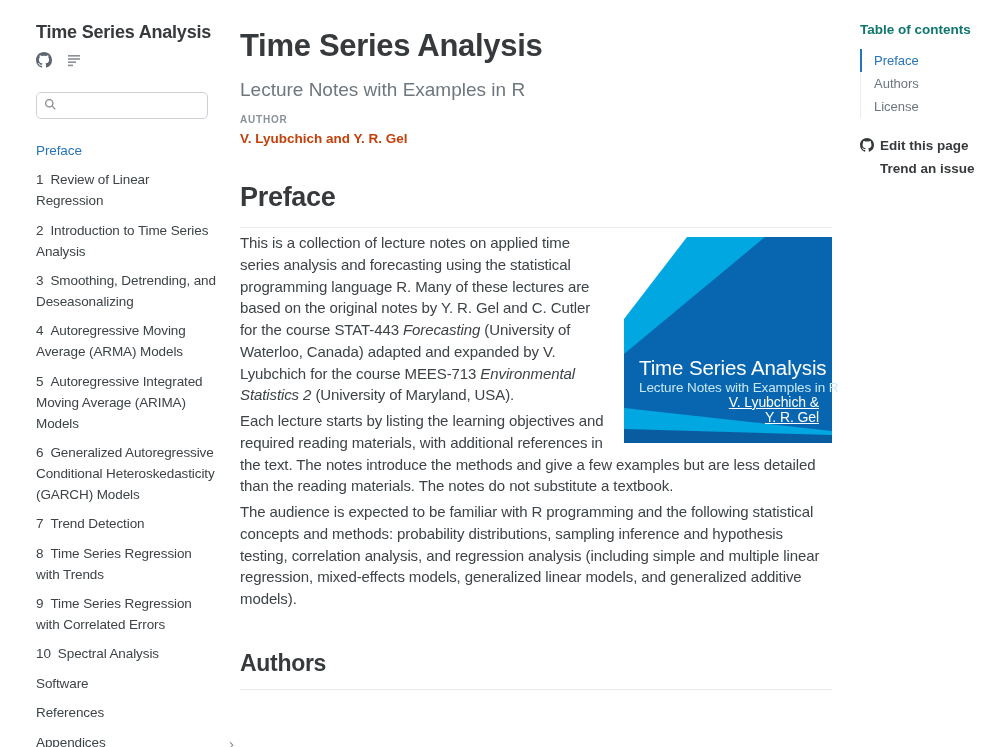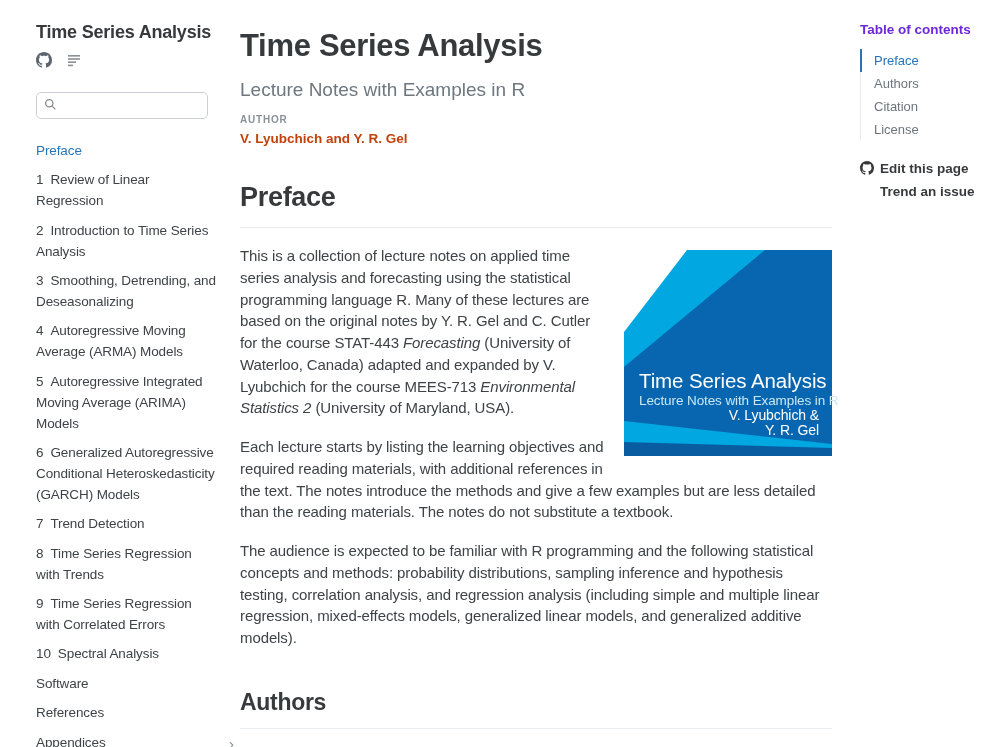--- a/index.html
+++ b/index.html
@@ -30,33 +30,33 @@
 
   
   .main { width:612px; flex:0 0 612px; padding:18px 20px 0 0; }
   .page-title { font-size:31px; font-weight:600; color:#373a3c; margin:10px 0 0; letter-spacing:-0.3px; }
   .page-subtitle { font-size:19px; color:#6e777e; margin-top:15px; }
   .author-label { font-size:10px; letter-spacing:0.8px; color:#8a9199; margin-top:13px; font-weight:600; }
   .author-value { font-size:13.5px; color:#c2410c; margin-top:6px; font-weight:600; }
   h1.section { font-size:27px; font-weight:600; color:#373a3c; margin:36px 0 0; padding-bottom:14px; border-bottom:1px solid #e9ecef; letter-spacing:-0.3px; }
   h2.section { font-size:23px; font-weight:600; color:#373a3c; margin:40px 0 0; padding-bottom:12px; border-bottom:1px solid #e9ecef; letter-spacing:-0.3px; }
   .prose { font-size:15px; line-height:1.45; letter-spacing:-0.1px; }
-  .prose p { margin:17px 0; }
+  .prose p { margin:4px 0; }
   .prose .em { font-style:italic; }
 
   
   .cover { float:right; width:208px; height:206px; margin:5px 0 8px 16px; position:relative; }
   .cover svg { position:absolute; inset:0; }
   .cover-title { position:absolute; left:15px; top:116px; font-size:20.5px; color:#fff; white-space:nowrap; }
   .cover-subtitle { position:absolute; left:15px; top:141px; font-size:13.5px; color:#c9e8f6; white-space:nowrap; }
-  .cover-authors { position:absolute; right:13px; top:158px; text-align:right; font-size:14px; line-height:1.1; color:#fff; }
+  .cover-authors { position:absolute; right:13px; top:158px; text-align:right; font-size:14px; line-height:1.1; color:#fff;text-decoration:underline; }
 
   
   .toc { flex:1; padding:22px 10px 0 8px; }
-  .toc-title { font-size:13.5px; font-weight:600; color:#6d28d9; margin-bottom:12px; }
+  .toc-title { font-size:13.5px; font-weight:600; color:#0f766e; margin-bottom:12px; }
   .toc-list { border-left:1px solid #e9ecef; }
   .toc-item { display:block; padding:4px 0 4px 12px; font-size:13px; color:#6d747c; cursor:pointer; border-left:2px solid transparent; margin-left:-1px; }
   .toc-item.active { color:#2674b9; border-left-color:#2674b9; }
   .toc-links { margin-top:20px; font-size:13.5px; color:#373a3c; font-weight:600; }
   .toc-link { display:flex; gap:6px; margin-bottom:6px; cursor:pointer; }
   .toc-link .spacer { width:14px; }
 </style>
 </head>
 <body>
 
@@ -136,21 +136,20 @@
 
     <h2 class="section">Authors</h2>
 
   </main>
 
   <aside class="toc">
     <div class="toc-title">Table of contents</div>
     <div class="toc-list">
         <a class="toc-item active">Preface</a>
         <a class="toc-item">Authors</a>
-        <a class="toc-item">Citation</a>
         <a class="toc-item">License</a>
       </div>
     <div class="toc-links">
       <div class="toc-link">
         <span>
           <svg width="14" height="14" viewBox="0 0 16 16" fill="#373a3c">
               <path d="M8 0C3.58 0 0 3.58 0 8c0 3.54 2.29 6.53 5.47 7.59.4.07.55-.17.55-.38 0-.19-.01-.82-.01-1.49-2.01.37-2.53-.49-2.69-.94-.09-.23-.48-.94-.82-1.13-.28-.15-.68-.52-.01-.53.63-.01 1.08.58 1.23.82.72 1.21 1.87.87 2.33.66.07-.52.28-.87.51-1.07-1.78-.2-3.64-.89-3.64-3.95 0-.87.31-1.59.82-2.15-.08-.2-.36-1.02.08-2.12 0 0 .67-.21 2.2.82.64-.18 1.32-.27 2-.27s1.36.09 2 .27c1.53-1.04 2.2-.82 2.2-.82.44 1.1.16 1.92.08 2.12.51.56.82 1.27.82 2.15 0 3.07-1.87 3.75-3.65 3.95.29.25.54.73.54 1.48 0 1.07-.01 1.93-.01 2.2 0 .21.15.46.55.38A8.01 8.01 0 0 0 16 8c0-4.42-3.58-8-8-8z"></path>
             </svg>
         </span>
         <span>Edit this page</span>

